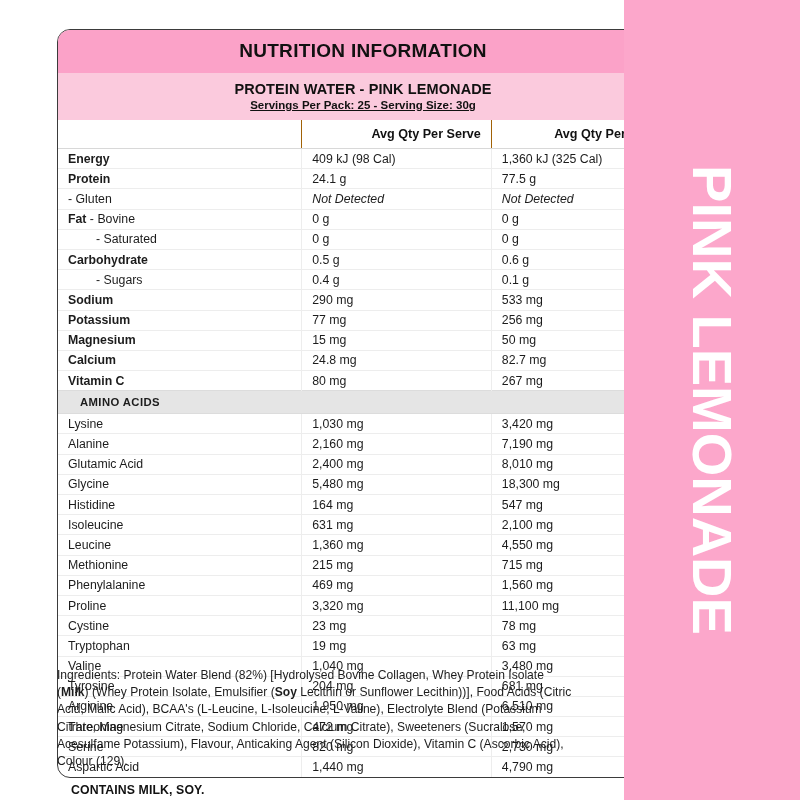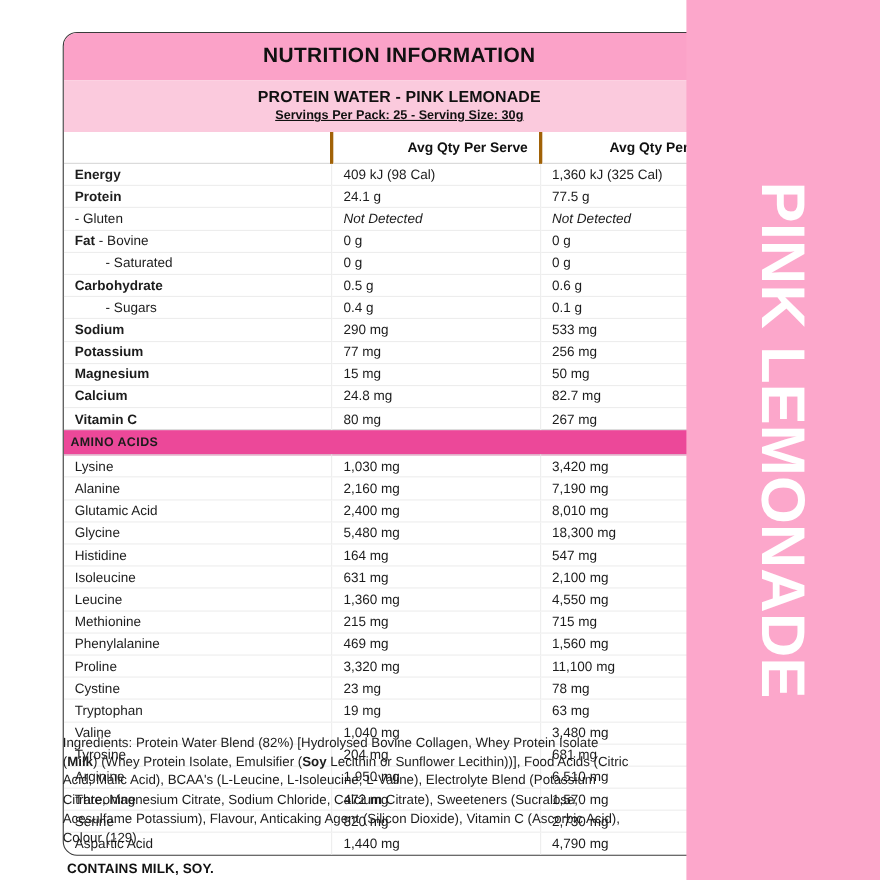--- a/index.html
+++ b/index.html
@@ -121,47 +121,47 @@
     text-align: right;
     padding-top: 7px;
     padding-bottom: 7px;
     border-bottom: 1px solid #d8d8d8;
   }
   tr.header-row th.th-name {
     border-bottom: 1px solid #d8d8d8;
   }
   tr.header-row th.th-serve,
   tr.header-row th.th-hundred {
-    border-left: 3px solid #a16207;
+    border-left: 1px solid #a16207;
     margin-left: 10px;
   }
 
   tr.data-row td {
     border-top: 1px solid #ededed;
   }
   tr.data-row td.v {
     border-left: 1px solid #ededed;
     white-space: nowrap;
   }
   tr.data-row:first-of-type td { border-top: none; }
 
   td.n { padding-left: 22px; }
   td.n.indent { padding-left: 38px; }
   .bold { font-weight: bold; }
   .italic { font-style: italic; }
 
   tr.section-row td {
-    background: #ec4899;
+    background: #e5e5e5;
     font-size: 11.3px;
     font-weight: bold;
     letter-spacing: 0.4px;
     color: #1c1c1c;
     padding-top: 5px;
     padding-bottom: 5px;
-    padding-left: 6px;
+    padding-left: 22px;
     border-top: 1px solid #dcdcdc;
     border-bottom: 1px solid #dcdcdc;
   }
 
   
   .ingredients-block {
     position: absolute;
     left: 57px;
     top: 667px;
     width: 520px;
@@ -170,21 +170,21 @@
     font-size: 12.1px;
     line-height: 1.42;
     color: #1c1c1c;
     margin: 0;
   }
   .ingredients-text b { font-weight: bold; }
   .allergen-text {
     font-size: 12.3px;
     font-weight: bold;
     color: #111111;
-    margin: 13px 0 0 4px;
+    margin: 13px 0 0 14px;
     letter-spacing: 0.1px;
   }
 </style>
 </head>
 <body>
 
 <div class="left-column">
 
   <div class="nutrition-card">
 

